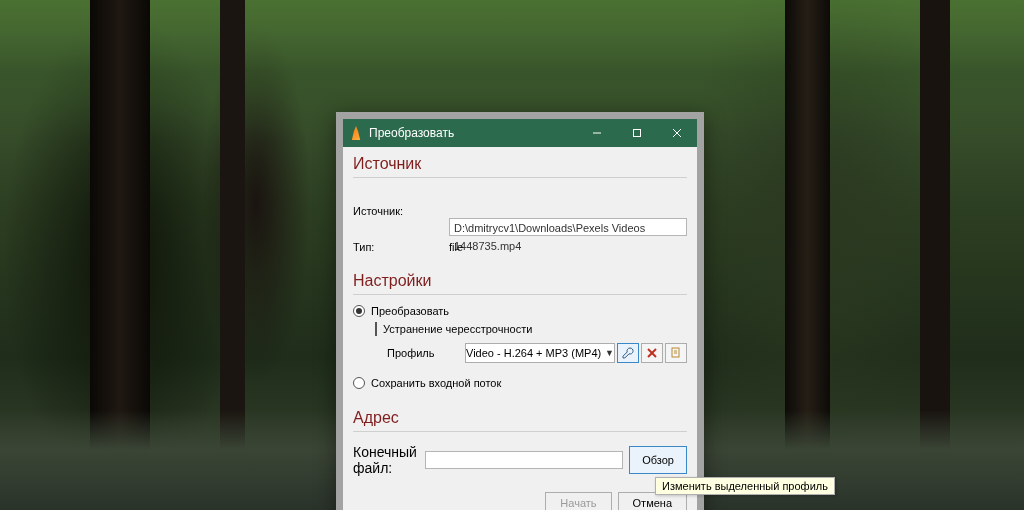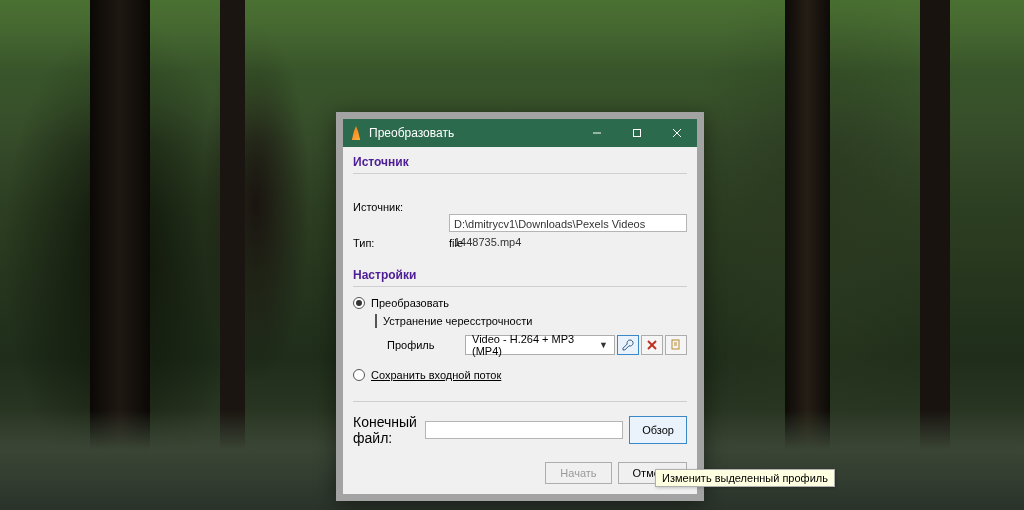--- a/index.html
+++ b/index.html
@@ -52,21 +52,21 @@
   width: 14px; height: 14px; margin-right: 6px;
   background: linear-gradient(135deg, #ff8c1a 40%, #ffb84d 100%);
   clip-path: polygon(20% 100%, 50% 100%, 80% 100%, 65% 40%, 50% 0%, 35% 40%);
 }
 .titlebar-text { flex: 1; font-size: 12px; }
 .titlebar-btns { display: flex; height: 100%; }
 .tbtn { width: 40px; display: flex; align-items: center; justify-content: center; color: #fff; cursor: default; }
 .tbtn svg { width: 10px; height: 10px; }
 
 .body { padding: 8px 10px 10px; }
-.section-label { font-size: 12px; color: #4c1d95; margin-bottom: 4px; font-weight: bold; }
+.section-label { font-size: 16px; color: #7f1d1d; margin-bottom: 4px; }
 .section { border-top: 1px solid #cfcfcf; padding: 8px 0 10px; margin-bottom: 4px; }
 
 .frow { display: flex; align-items: center; margin-bottom: 5px; }
 .flabel { width: 96px; font-size: 11px; color: #000; }
 .finput {
   flex: 1; height: 18px; line-height: 18px;
   border: 1px solid #b5b5b5; background: #fff;
   font-size: 11px; padding: 0 4px;
   color: #333;
   margin-top: 32px;
@@ -81,21 +81,21 @@
 .radio-dot.on::after { content: ""; width: 6px; height: 6px; background: #333; border-radius: 50%; }
 .check-box {
   width: 12px; height: 12px; border: 1px solid #555; margin-right: 6px; background: #fff;
 }
 .indented { margin-left: 22px; display: block; }
 
 .profile-row { display: flex; align-items: center; margin: 8px 0 2px 34px; }
 .profile-label { font-size: 11px; width: 78px; }
 .combo {
   flex: 1; height: 20px; border: 1px solid #adadad; background: #fff;
-  display: flex; align-items: center; padding: 0 6px; font-size: 11px;
+  display: flex; align-items: center; padding: 0 0; font-size: 11px;
   justify-content: space-between;
 }
 .combo-arrow { font-size: 9px; color: #333; }
 .icon-btn {
   width: 22px; height: 20px; border: 1px solid #adadad;
   display: flex; align-items: center; justify-content: center;
   margin-left: 2px; background: #f5f5f5; cursor: default;
 }
 .icon-btn.active { border-color: #3a88c7; background: #eaf3fb; }
 .icon-btn svg { width: 12px; height: 12px; }
@@ -207,28 +207,29 @@
         </div>
         <div class="icon-btn">
           <svg viewBox="0 0 12 12">
             <rect x="2" y="1" width="7" height="9" fill="none" stroke="#b88a30" stroke-width="1"></rect>
             <line x1="4" y1="4" x2="7" y2="4" stroke="#b88a30"></line>
             <line x1="4" y1="6" x2="7" y2="6" stroke="#b88a30"></line>
           </svg>
         </div>
       </div>
 
-      <label class="radio" style="margin-top:12px;text-decoration:underline;">
+      <label class="radio" style="margin-top:12px;">
         <span class="radio-dot"></span>
         <span>Сохранить входной поток</span>
       </label>
 
       <div class="tooltip">Изменить выделенный профиль</div>
     </div>
 
+    <div class="section-label">Адрес</div>
     <div class="section" style="padding-bottom:4px;">
       <div class="dest-row">
         <div class="dest-label">Конечный файл:</div>
         <input class="dest-input" style="">
         <button class="browse-btn">Обзор</button>
       </div>
     </div>
 
     <div class="footer">
       <button class="btn disabled">Начать</button>

